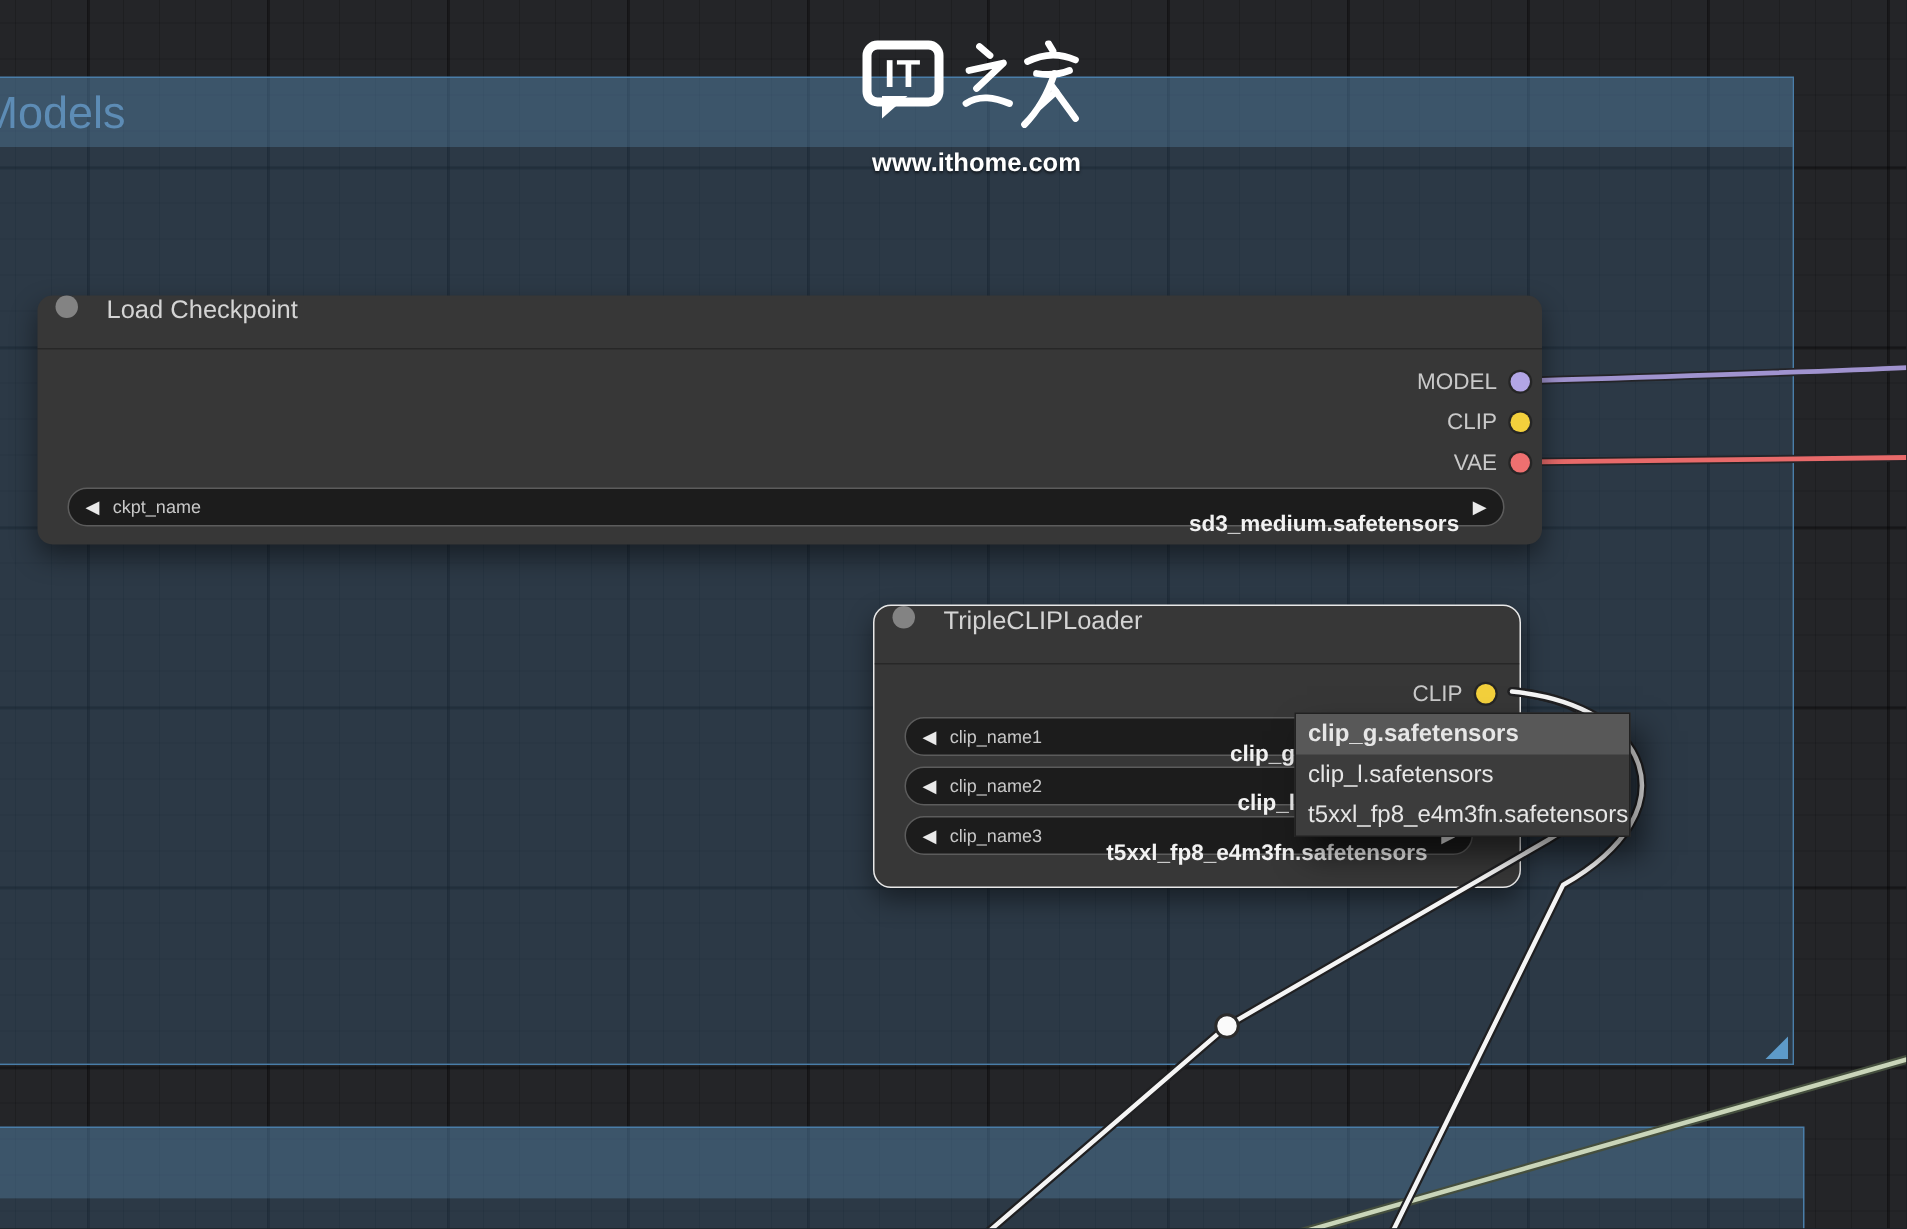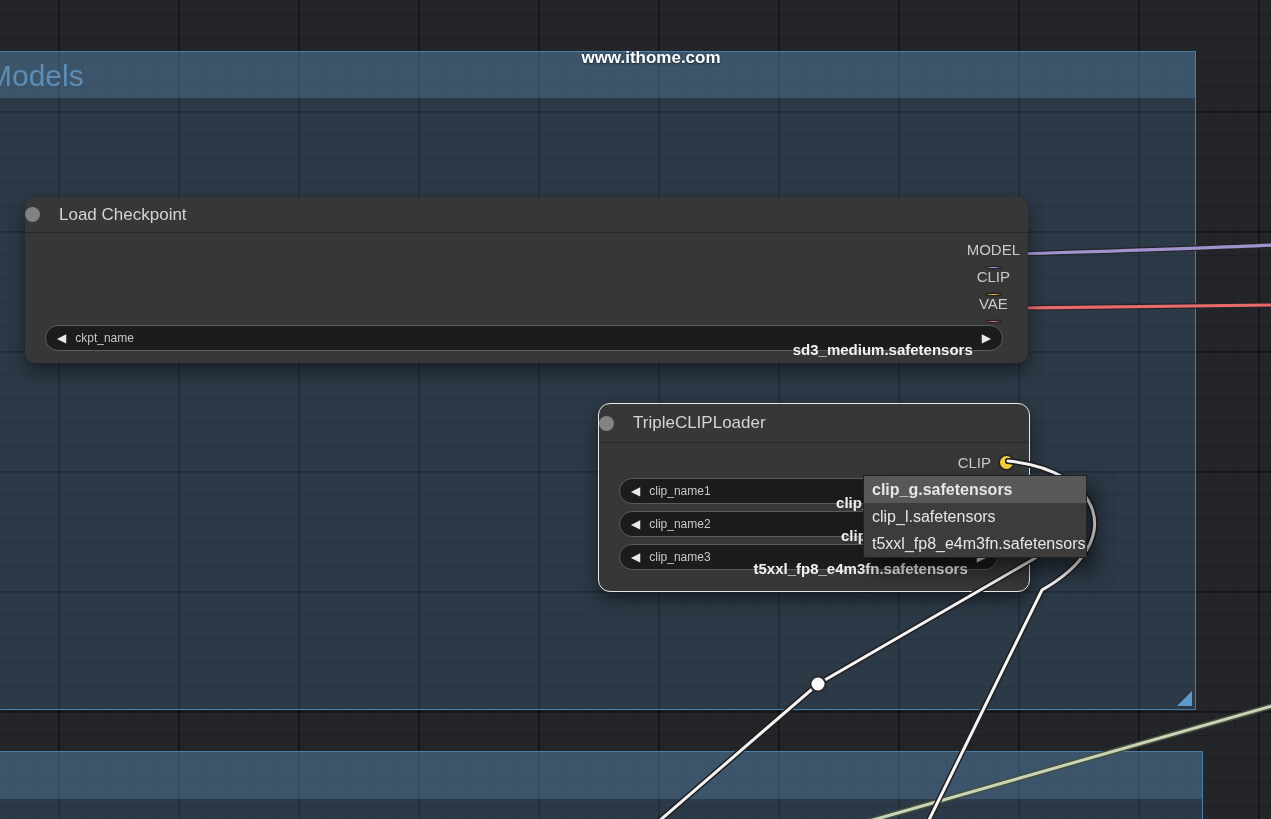--- a/index.html
+++ b/index.html
@@ -32,34 +32,34 @@
   .resize-handle { position:absolute; right:3px; bottom:3px; width:0; height:0;
     border-bottom:15px solid #5d9ac9; border-left:15px solid transparent; }
 
   
   svg.wires { position:absolute; left:0; top:0; z-index:2; pointer-events:none; }
   svg.wires.over { z-index:4; }
 
   
   .node { position:absolute; background:#373737; border-radius:10px;
     box-shadow:0 8px 18px rgba(0,0,0,.45); z-index:3; }
-  .node-title { height:36px; display:flex; align-items:center;
-    border-bottom:1px solid rgba(0,0,0,.28); }
+  .node-title { height:36px; display:flex; align-items:flex-start;
+    border-bottom:1px solid rgba(0,0,0,.28); padding-left:12px; }
   .node-dot { width:15px; height:15px; border-radius:50%; background:#838383; flex:0 0 auto; }
   .node-title-text { color:#d4d4d4; font-size:17px; margin-left:19px; white-space:nowrap; }
   #node-load-checkpoint { left:25px; top:197px; width:1003px; height:166px; }
-  #node-triple-clip { left:598px; top:403px; width:432px; height:189px;
+  #node-triple-clip { left:582px; top:403px; width:432px; height:189px;
     border:1.5px solid #e8e8e8; border-radius:12px; }
   #node-triple-clip .node-title { height:39px; }
 
   .ports { position:absolute; right:0; }
   #node-load-checkpoint .ports { top:44px; }
   #node-triple-clip .ports { top:45px; }
   .port-row { height:27px; display:flex; align-items:center; justify-content:flex-end; gap:9px; }
-  #node-load-checkpoint .port-row { padding-right:8px;flex-direction:column; }
+  #node-load-checkpoint .port-row { padding-right:8px; }
   #node-triple-clip .port-row { padding-right:16px; }
   .port-label { color:#c9c9c9; font-size:15px; }
   .port-dot { width:13px; height:13px; border-radius:50%; box-shadow:0 0 0 1.5px rgba(25,25,25,.6); }
   .port-dot.model { background:#b2a5e5; }
   .port-dot.clip  { background:#f3d03c; }
   .port-dot.vae   { background:#ef7070; }
 
   .widget { position:absolute; height:26px; background:#1c1c1c; border:1px solid #5c5c5c;
     border-radius:13px; display:flex; align-items:center; padding:0 11px; gap:9px; }
   .w-arrow { color:#eaeaea; font-size:12px; line-height:1; }
@@ -76,21 +76,21 @@
   .dd-item.sel { background:#585858; font-weight:bold; }
 
   
   #watermark { position:absolute; left:575px; top:27px; z-index:6; width:152px; }
   .wm-row { display:flex; align-items:flex-start; gap:12px; }
   .wm-bubble { position:relative; width:54px; height:44px; border:6px solid #fff; border-radius:10px;
     display:flex; align-items:center; justify-content:center;
     color:#fff; font-weight:bold; font-size:26px; letter-spacing:1px; }
   .wm-tail { position:absolute; left:7px; bottom:-14px; width:0; height:0;
     border-top:15px solid #fff; border-right:17px solid transparent; }
-  .wm-url { margin-top:21px; color:#fff; font-weight:bold; font-size:17px; text-align:center;
+  .wm-url { margin-top:5px; color:#fff; font-weight:bold; font-size:17px; text-align:center;
     text-shadow:0 1px 2px rgba(0,0,0,.6); }
   .sr { position:absolute; width:1px; height:1px; overflow:hidden; clip:rect(0 0 0 0); }
 </style>
 </head>
 <body>
 
 <div id="app">
 
   <div class="group" id="group-models">
     <div class="g-header">
@@ -184,16 +184,38 @@
     <circle cx="818" cy="684" r="7.5" fill="#fafafa" stroke="#2b2b2b" stroke-width="2"></circle>
   </svg>
 
   <div id="dropdown">
     <div class="dd-item sel">clip_g.safetensors</div>
     <div class="dd-item">clip_l.safetensors</div>
     <div class="dd-item">t5xxl_fp8_e4m3fn.safetensors</div>
   </div>
 
   <div id="watermark">
+    <div class="wm-row">
+      <div class="wm-bubble">
+        <span>IT</span>
+        <span class="wm-tail"></span>
+      </div>
+      <div>
+        <span class="sr">之家</span>
+        <svg width="80" height="62" viewBox="0 0 80 62">
+          <g stroke="#fff" stroke-width="4.5" fill="none" stroke-linecap="round" stroke-linejoin="round">
+            <path d="M12,4 l7,6"></path>
+            <path d="M5,20 L28,15 L10,32"></path>
+            <path d="M3,42 C12,36 22,38 32,42"></path>
+            <path d="M58,2 l3,5"></path>
+            <path d="M44,14 Q60,6 76,13"></path>
+            <path d="M50,22 Q62,24 72,20"></path>
+            <path d="M62,22 C58,34 52,46 42,56"></path>
+            <path d="M60,30 L76,52"></path>
+            <path d="M63,34 L52,44"></path>
+          </g>
+        </svg>
+      </div>
+    </div>
     <div class="wm-url">www.ithome.com</div>
   </div>
 
 </div>
 
 </body></html>

